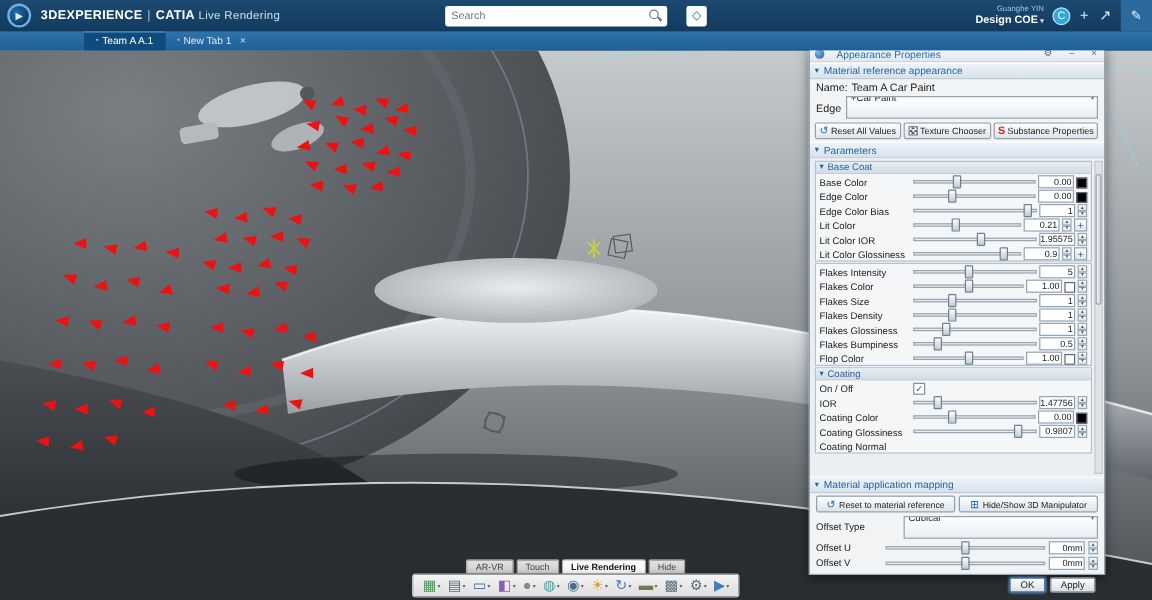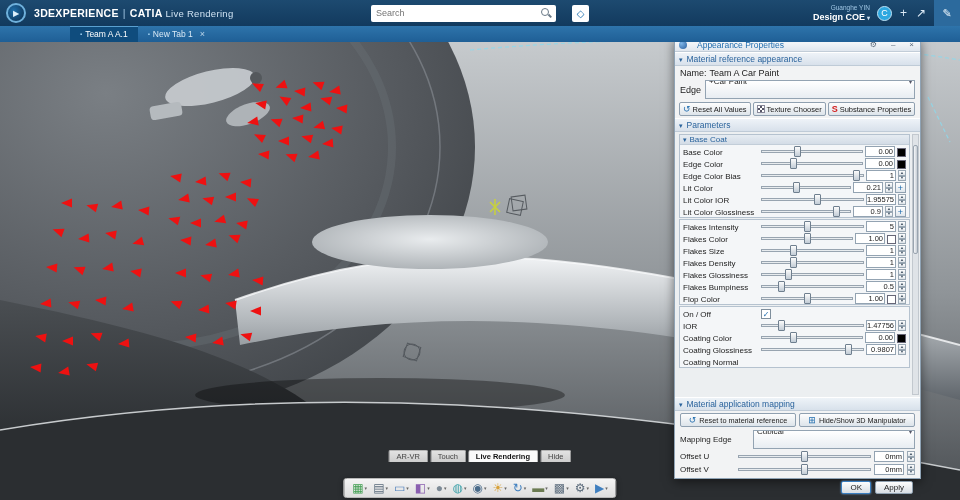--- a/index.html
+++ b/index.html
@@ -82,21 +82,21 @@
 .maprow{display:flex;align-items:center;gap:3px;padding:1px 5px}
 .maplbl{flex:0 0 70px;font-size:8px;white-space:nowrap}
 .maplbl.short{flex:0 0 55px}
 
 .footer{position:absolute;left:674px;top:481px;width:247px;display:flex;justify-content:flex-end;gap:4px;padding-right:8px;z-index:20}
 .fbtn{min-width:28px;height:13px;border:1px solid #8fa0b0;background:linear-gradient(#fdfdfd,#d8dee4);font-size:8px;display:flex;align-items:center;justify-content:center;padding:0 8px;border-radius:2px;color:#222}
 .fbtn.ok{border-color:#3a7ec0;box-shadow:0 0 2px #7fb0e0}
 
 
 .bottomui{position:absolute;left:50%;bottom:2px;transform:translateX(-50%);z-index:25;display:flex;flex-direction:column;align-items:center}
-.modetabs{display:flex;margin-bottom:16px}
+.modetabs{display:flex;margin-bottom:0}
 .mtab{padding:1px 7px;font-size:7.5px;background:linear-gradient(#e2e2e2,#cdcdcd);color:#444;border:1px solid #b4b4b4;border-bottom:0;border-radius:2px 2px 0 0;margin:0 1px;white-space:nowrap}
 .mtab.active{background:#fafafa;color:#111;font-weight:bold}
 .toolbar{display:flex;align-items:center;gap:2px;background:linear-gradient(#f4f4f4,#dedede);border:1px solid #b8b8b8;border-radius:3px;padding:2px 6px;box-shadow:0 1px 5px rgba(0,0,0,.35)}
 .tbtn{display:flex;align-items:center;gap:1px;padding:1px 2px;border-radius:2px}
 .tglyph{font-size:12px;line-height:12px}
 .tchev{font-size:5px;color:#666}
 </style>
 </head>
 <body>
 
@@ -482,20 +482,24 @@
           </div>
           <div class="vbox">1.00</div>
           <div class="swatch" style="background: rgb(255, 255, 255);"></div>
           <div class="spin">
             <div class="su">▲</div>
             <div class="sd">▼</div>
           </div>
         </div>
       </div>
       <div class="group">
+        <div class="ghdr">
+          <span class="car">▾</span>
+          <span>Coating</span>
+        </div>
         <div class="prow">
           <span class="plabel">On / Off</span>
           <div class="cbox">✓</div>
         </div>
         <div class="prow">
           <span class="plabel">IOR</span>
           <div class="slider">
             <div class="track"></div>
             <div class="thumb" style="left: calc(18% - 1.3px);"></div>
           </div>
@@ -544,21 +548,21 @@
       <div class="mbtn">
         <span class="ricn">↺</span>
         <span>Reset to material reference</span>
       </div>
       <div class="mbtn">
         <span class="ricn">⊞</span>
         <span>Hide/Show 3D Manipulator</span>
       </div>
     </div>
     <div class="maprow">
-      <span class="maplbl">Mapping Edge</span>
+      <span class="maplbl">Offset Type</span>
       <div class="select">
         <span class="sv">Cubical</span>
         <span class="sa">▾</span>
       </div>
     </div>
     <div class="maprow">
       <span class="maplbl short">Offset U</span>
       <div class="slider">
           <div class="track"></div>
           <div class="thumb" style="left: calc(50% - 3.5px);"></div>

